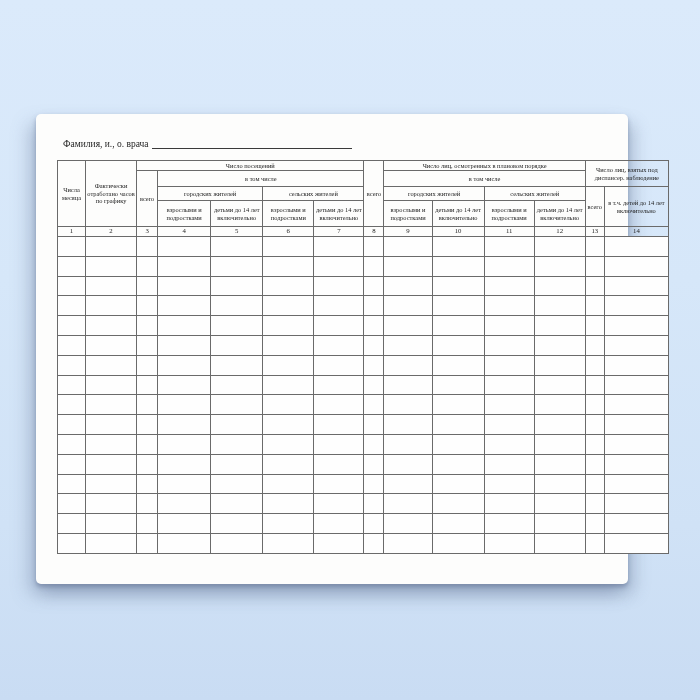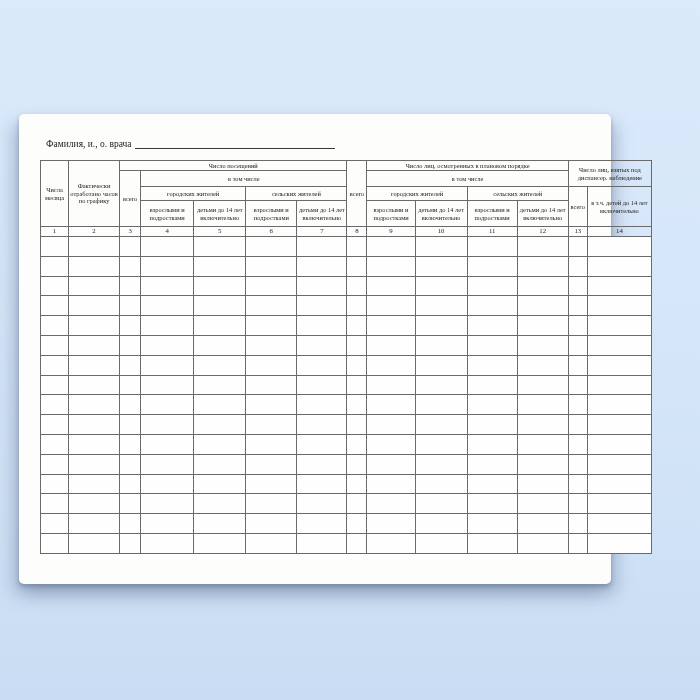--- a/index.html
+++ b/index.html
@@ -2,21 +2,21 @@
 <html><head>
 <meta charset="utf-8">
 <style>
   html,body{margin:0;padding:0;}
   body{
     width:700px;height:700px;overflow:hidden;position:relative;
     font-family:"Liberation Serif","DejaVu Serif",serif;
     background:linear-gradient(180deg,#dbeafb 0%,#d6e7f9 40%,#d0e2f6 75%,#c9dcf3 100%);
   }
   .paper{
-    position:absolute;left:19px;top:114px;width:592px;height:470px;
+    position:absolute;left:36px;top:114px;width:592px;height:470px;
     background:#fdfdfc;border-radius:5px;
     box-shadow:0 3px 4px rgba(95,112,145,.5),
                -7px 10px 18px rgba(95,112,145,.35),
                 7px 10px 16px rgba(95,112,145,.28);
   }
   .title-row{
     position:absolute;left:27px;top:23px;height:14px;
     font-size:9.5px;color:#1f1f1f;white-space:nowrap;
   }
   .name-line{

